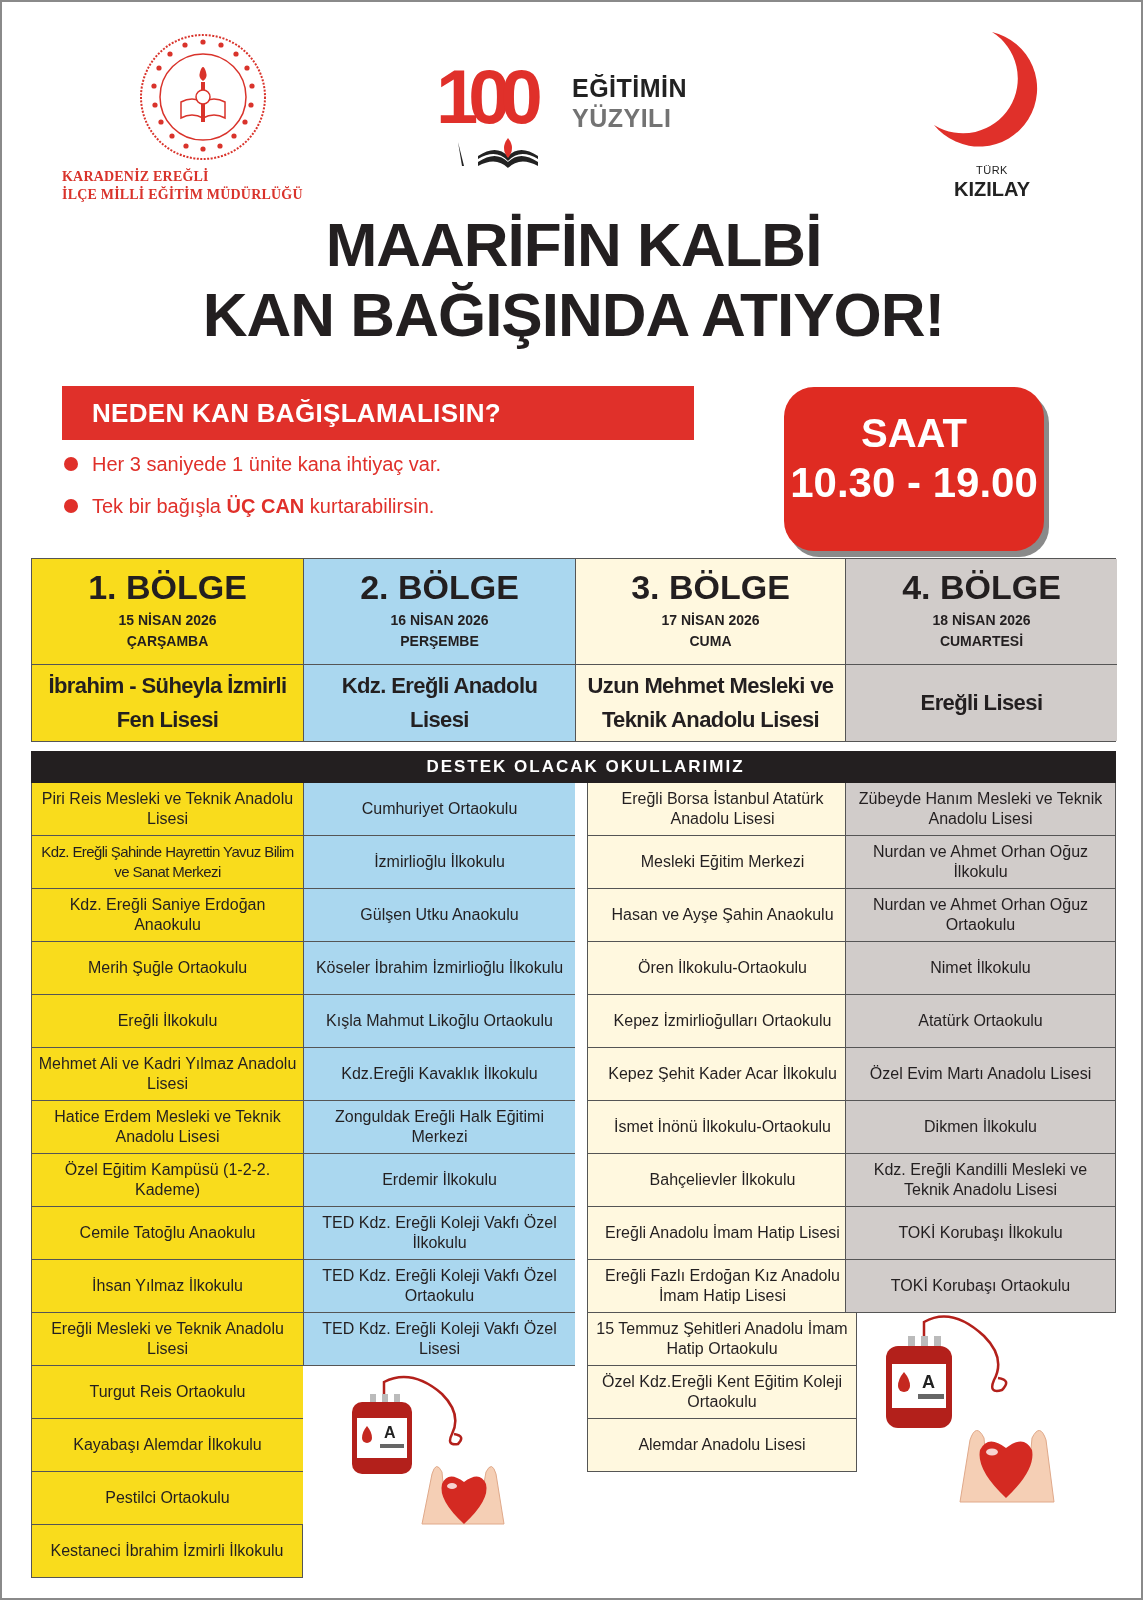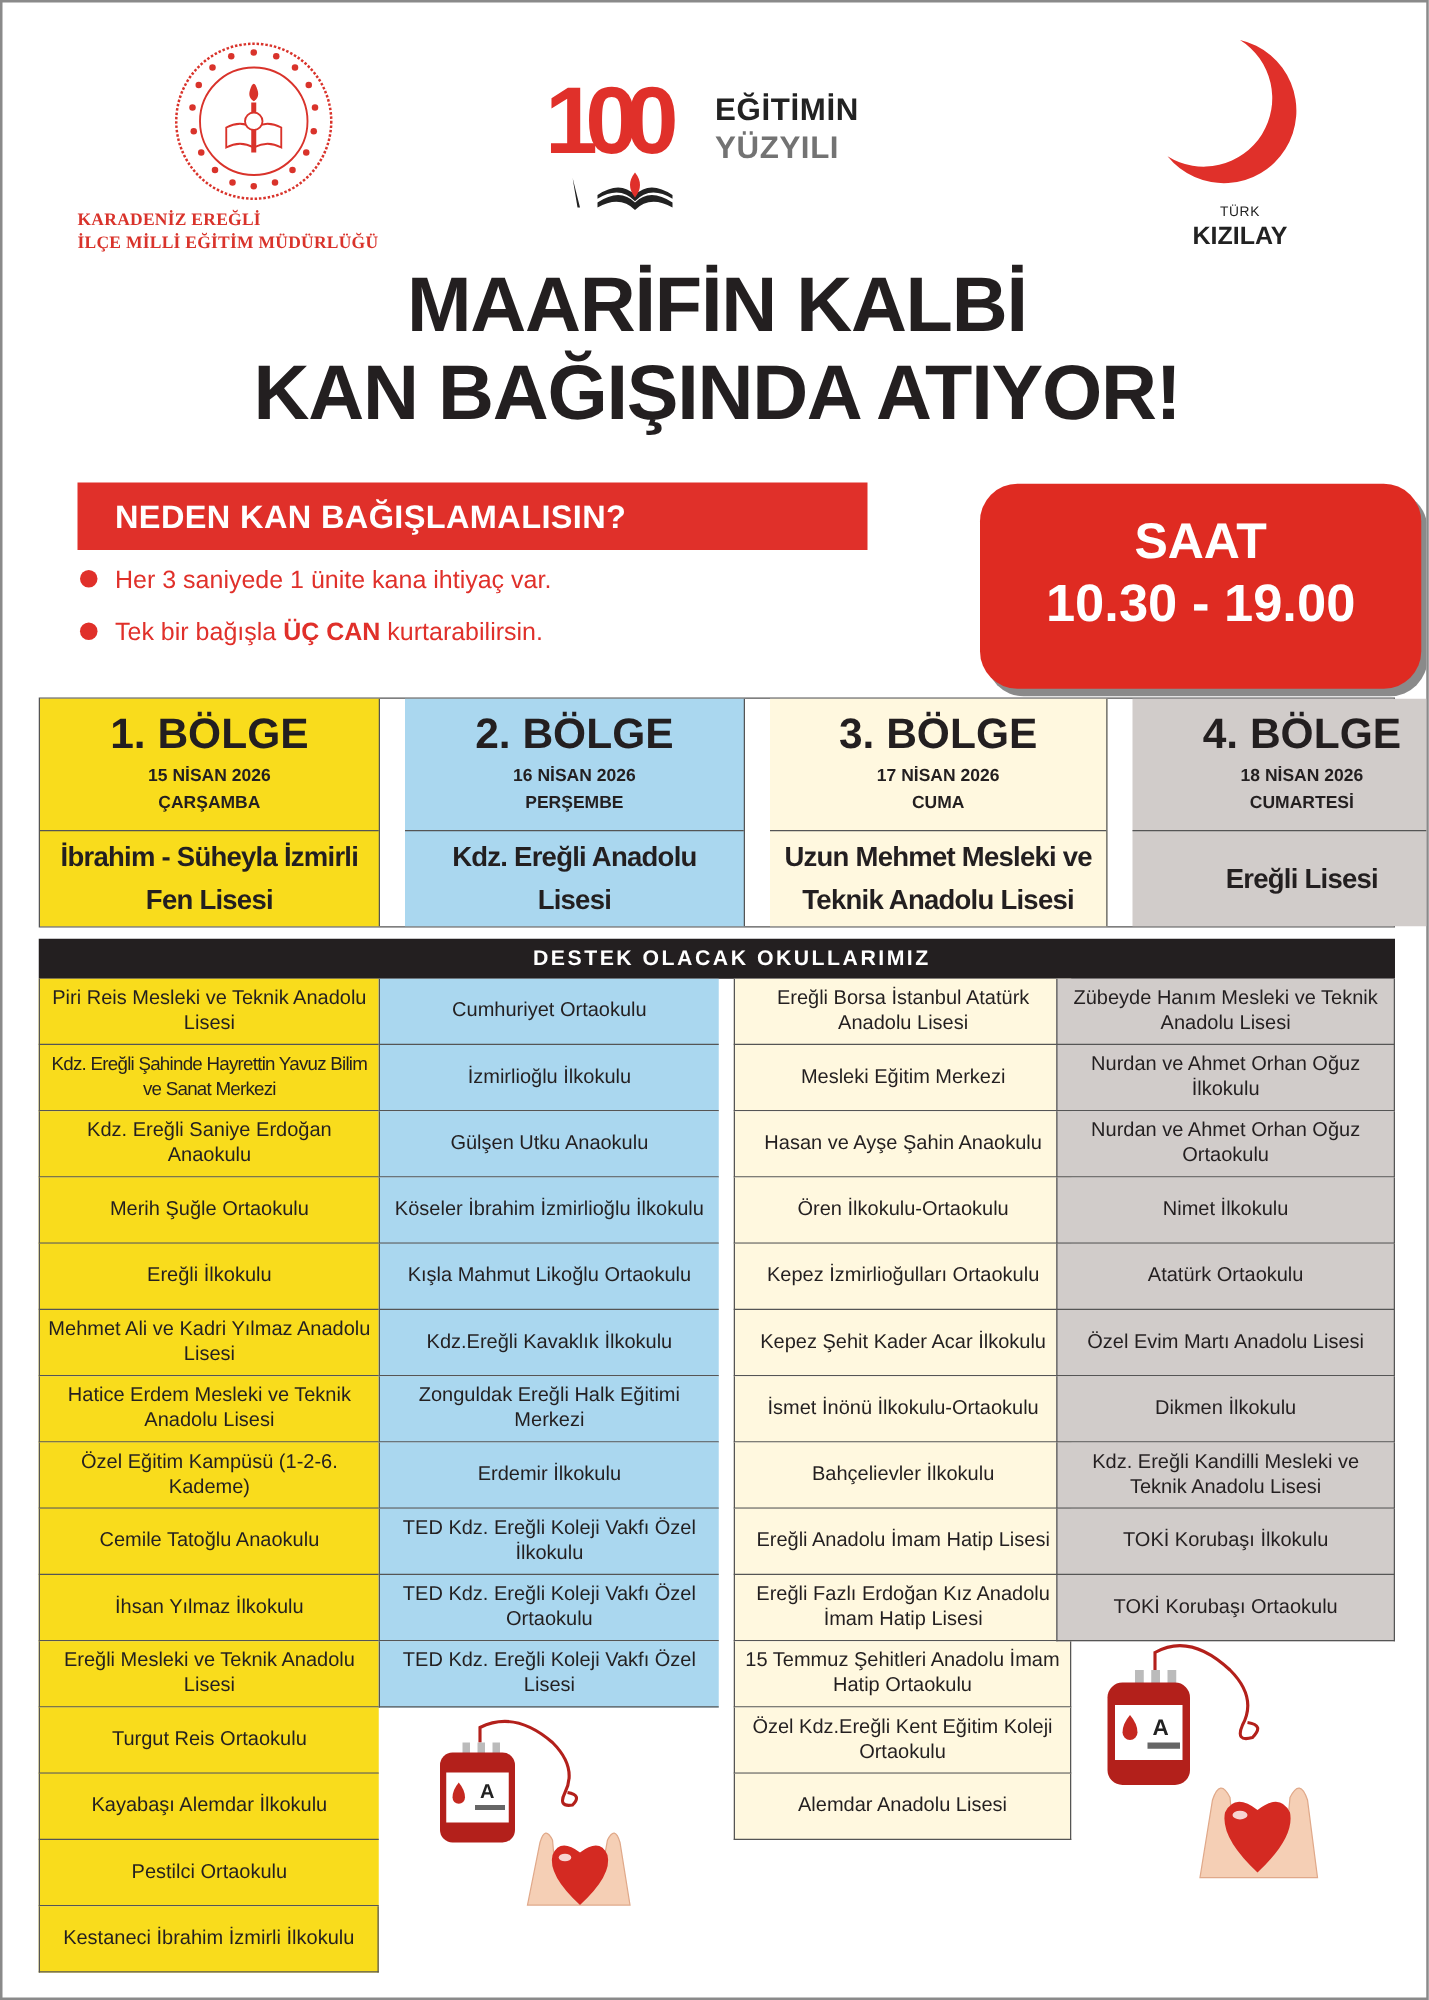--- a/index.html
+++ b/index.html
@@ -65,33 +65,32 @@
   }
   .reason .dot {
     display: inline-block; width: 14px; height: 14px; border-radius: 50%;
     background: #e0302a; margin-right: 14px; vertical-align: 0px;
   }
   .reason .strong { font-weight: bold; }
   .reason.r1 { top: 448px; }
   .reason.r2 { top: 490px; }
 
   .saat-box {
-    position: absolute; left: 782px; top: 385px; width: 353px; height: 164px;
+    position: absolute; left: 782px; top: 385px; width: 260px; height: 164px;
     background: #df2b22; border-radius: 30px; color: #fff; text-align: center;
     box-shadow: 5px 6px 0 #8a8a8a;
   }
   .saat-box .lbl { font-weight: bold; font-size: 40px; line-height: 48px; margin-top: 22px; }
   .saat-box .hrs { font-weight: bold; font-size: 42px; line-height: 52px; }
 
   
   .regions {
     position: absolute; left: 29px; top: 556px; width: 1085px;
     display: grid; grid-template-columns: 272px 272px 270px 271px;
     border: 1px solid #555;
-    gap: 20px;
   }
   .rcell { border-right: 1px solid #555; text-align: center; color: #231f20; }
   .rcell:last-child { border-right: none; }
   .rhead { height: 106px; border-bottom: 1px solid #555; padding-top: 8px; }
   .rhead .bolge { font-weight: bold; font-size: 34px; line-height: 40px; }
   .rhead .date { font-weight: bold; font-size: 14px; line-height: 22px; margin-top: 2px; }
   .rhead .day { font-weight: bold; font-size: 14px; line-height: 20px; }
   .rhost {
     height: 76px; display: flex; align-items: center; justify-content: center;
     font-weight: bold; font-size: 22px; line-height: 34px; padding: 0 6px;
@@ -243,21 +242,21 @@
 <div class="support-banner">DESTEK OLACAK  OKULLARIMIZ</div>
 
 <div class="scol k1">
   <div class="srow c1">Piri Reis Mesleki ve Teknik Anadolu Lisesi</div>
   <div class="srow c1 narrow">Kdz. Ereğli Şahinde Hayrettin Yavuz Bilim ve Sanat Merkezi</div>
   <div class="srow c1">Kdz. Ereğli Saniye Erdoğan Anaokulu</div>
   <div class="srow c1">Merih Şuğle Ortaokulu</div>
   <div class="srow c1">Ereğli İlkokulu</div>
   <div class="srow c1">Mehmet Ali ve Kadri Yılmaz Anadolu Lisesi</div>
   <div class="srow c1">Hatice Erdem Mesleki ve Teknik Anadolu Lisesi</div>
-  <div class="srow c1">Özel Eğitim Kampüsü (1-2-6. Kademe)</div>
+  <div class="srow c1">Özel Eğitim Kampüsü (1-2-2. Kademe)</div>
   <div class="srow c1">Cemile Tatoğlu Anaokulu</div>
   <div class="srow c1">İhsan Yılmaz İlkokulu</div>
   <div class="srow c1">Ereğli Mesleki ve Teknik Anadolu Lisesi</div>
   <div class="srow c1">Turgut Reis Ortaokulu</div>
   <div class="srow c1">Kayabaşı Alemdar İlkokulu</div>
   <div class="srow c1">Pestilci Ortaokulu</div>
   <div class="srow c1" style="border-right:1px solid #555;">Kestaneci İbrahim İzmirli İlkokulu</div>
 </div>
 
 <div class="scol k2">

